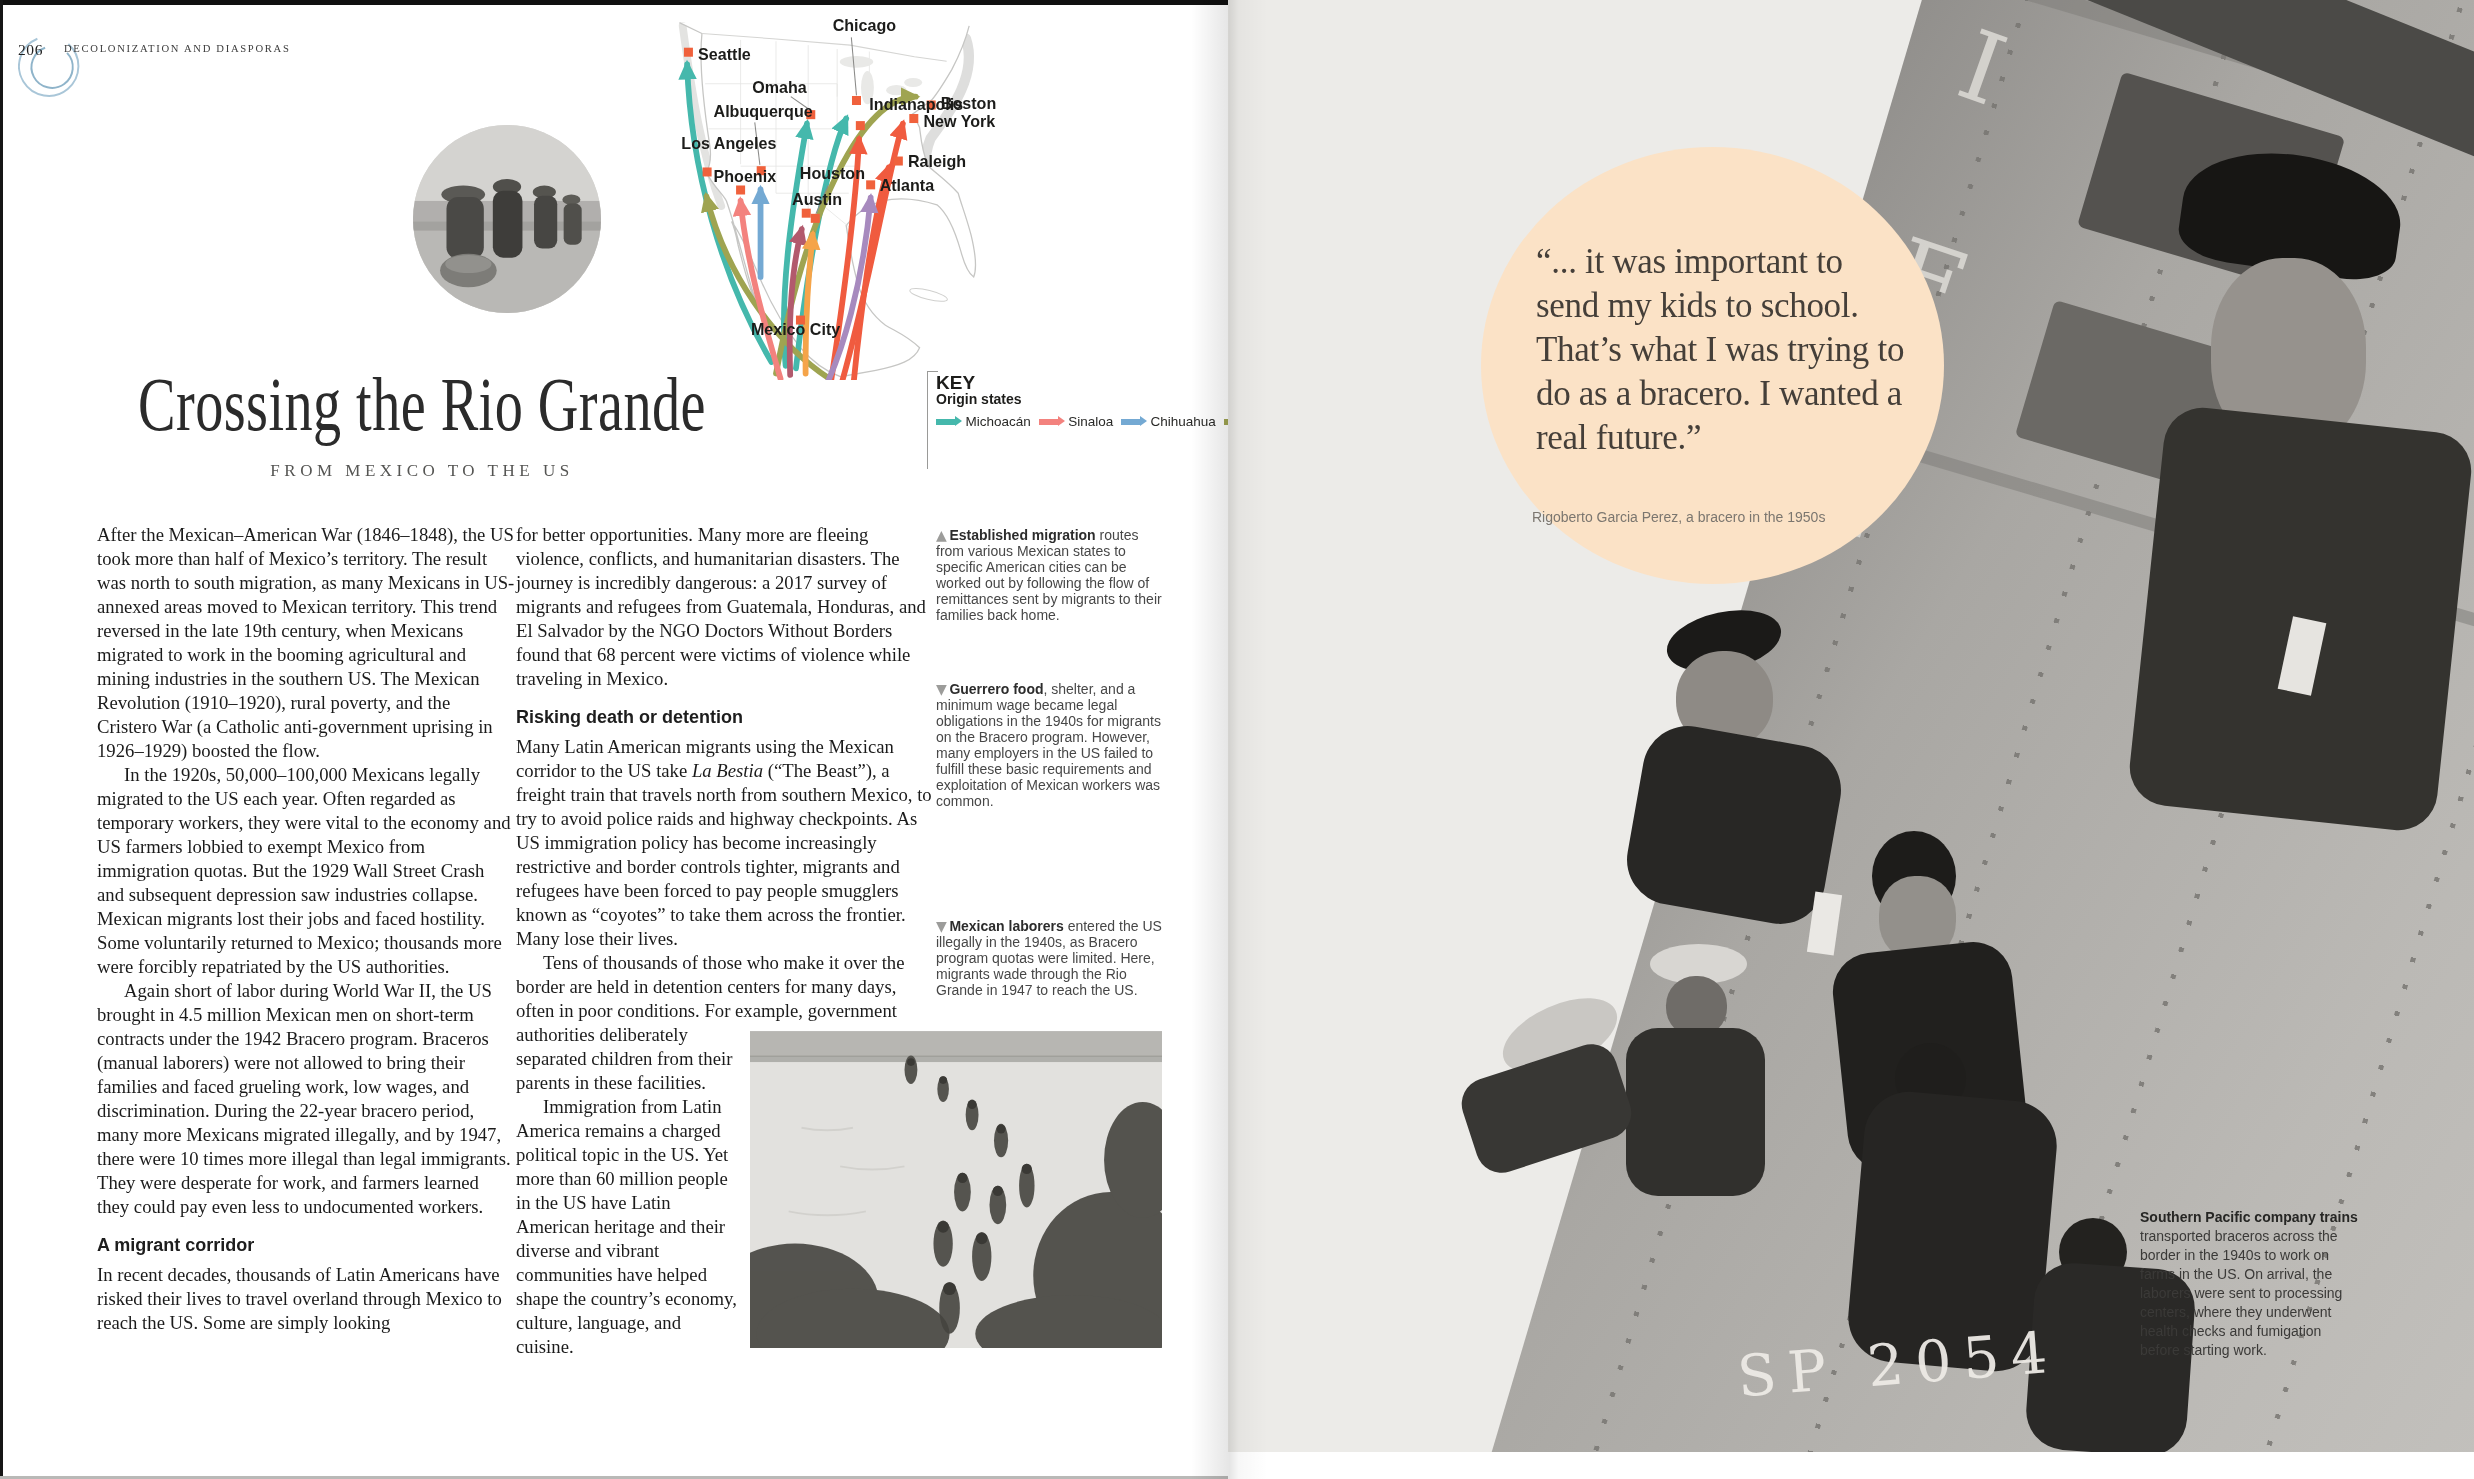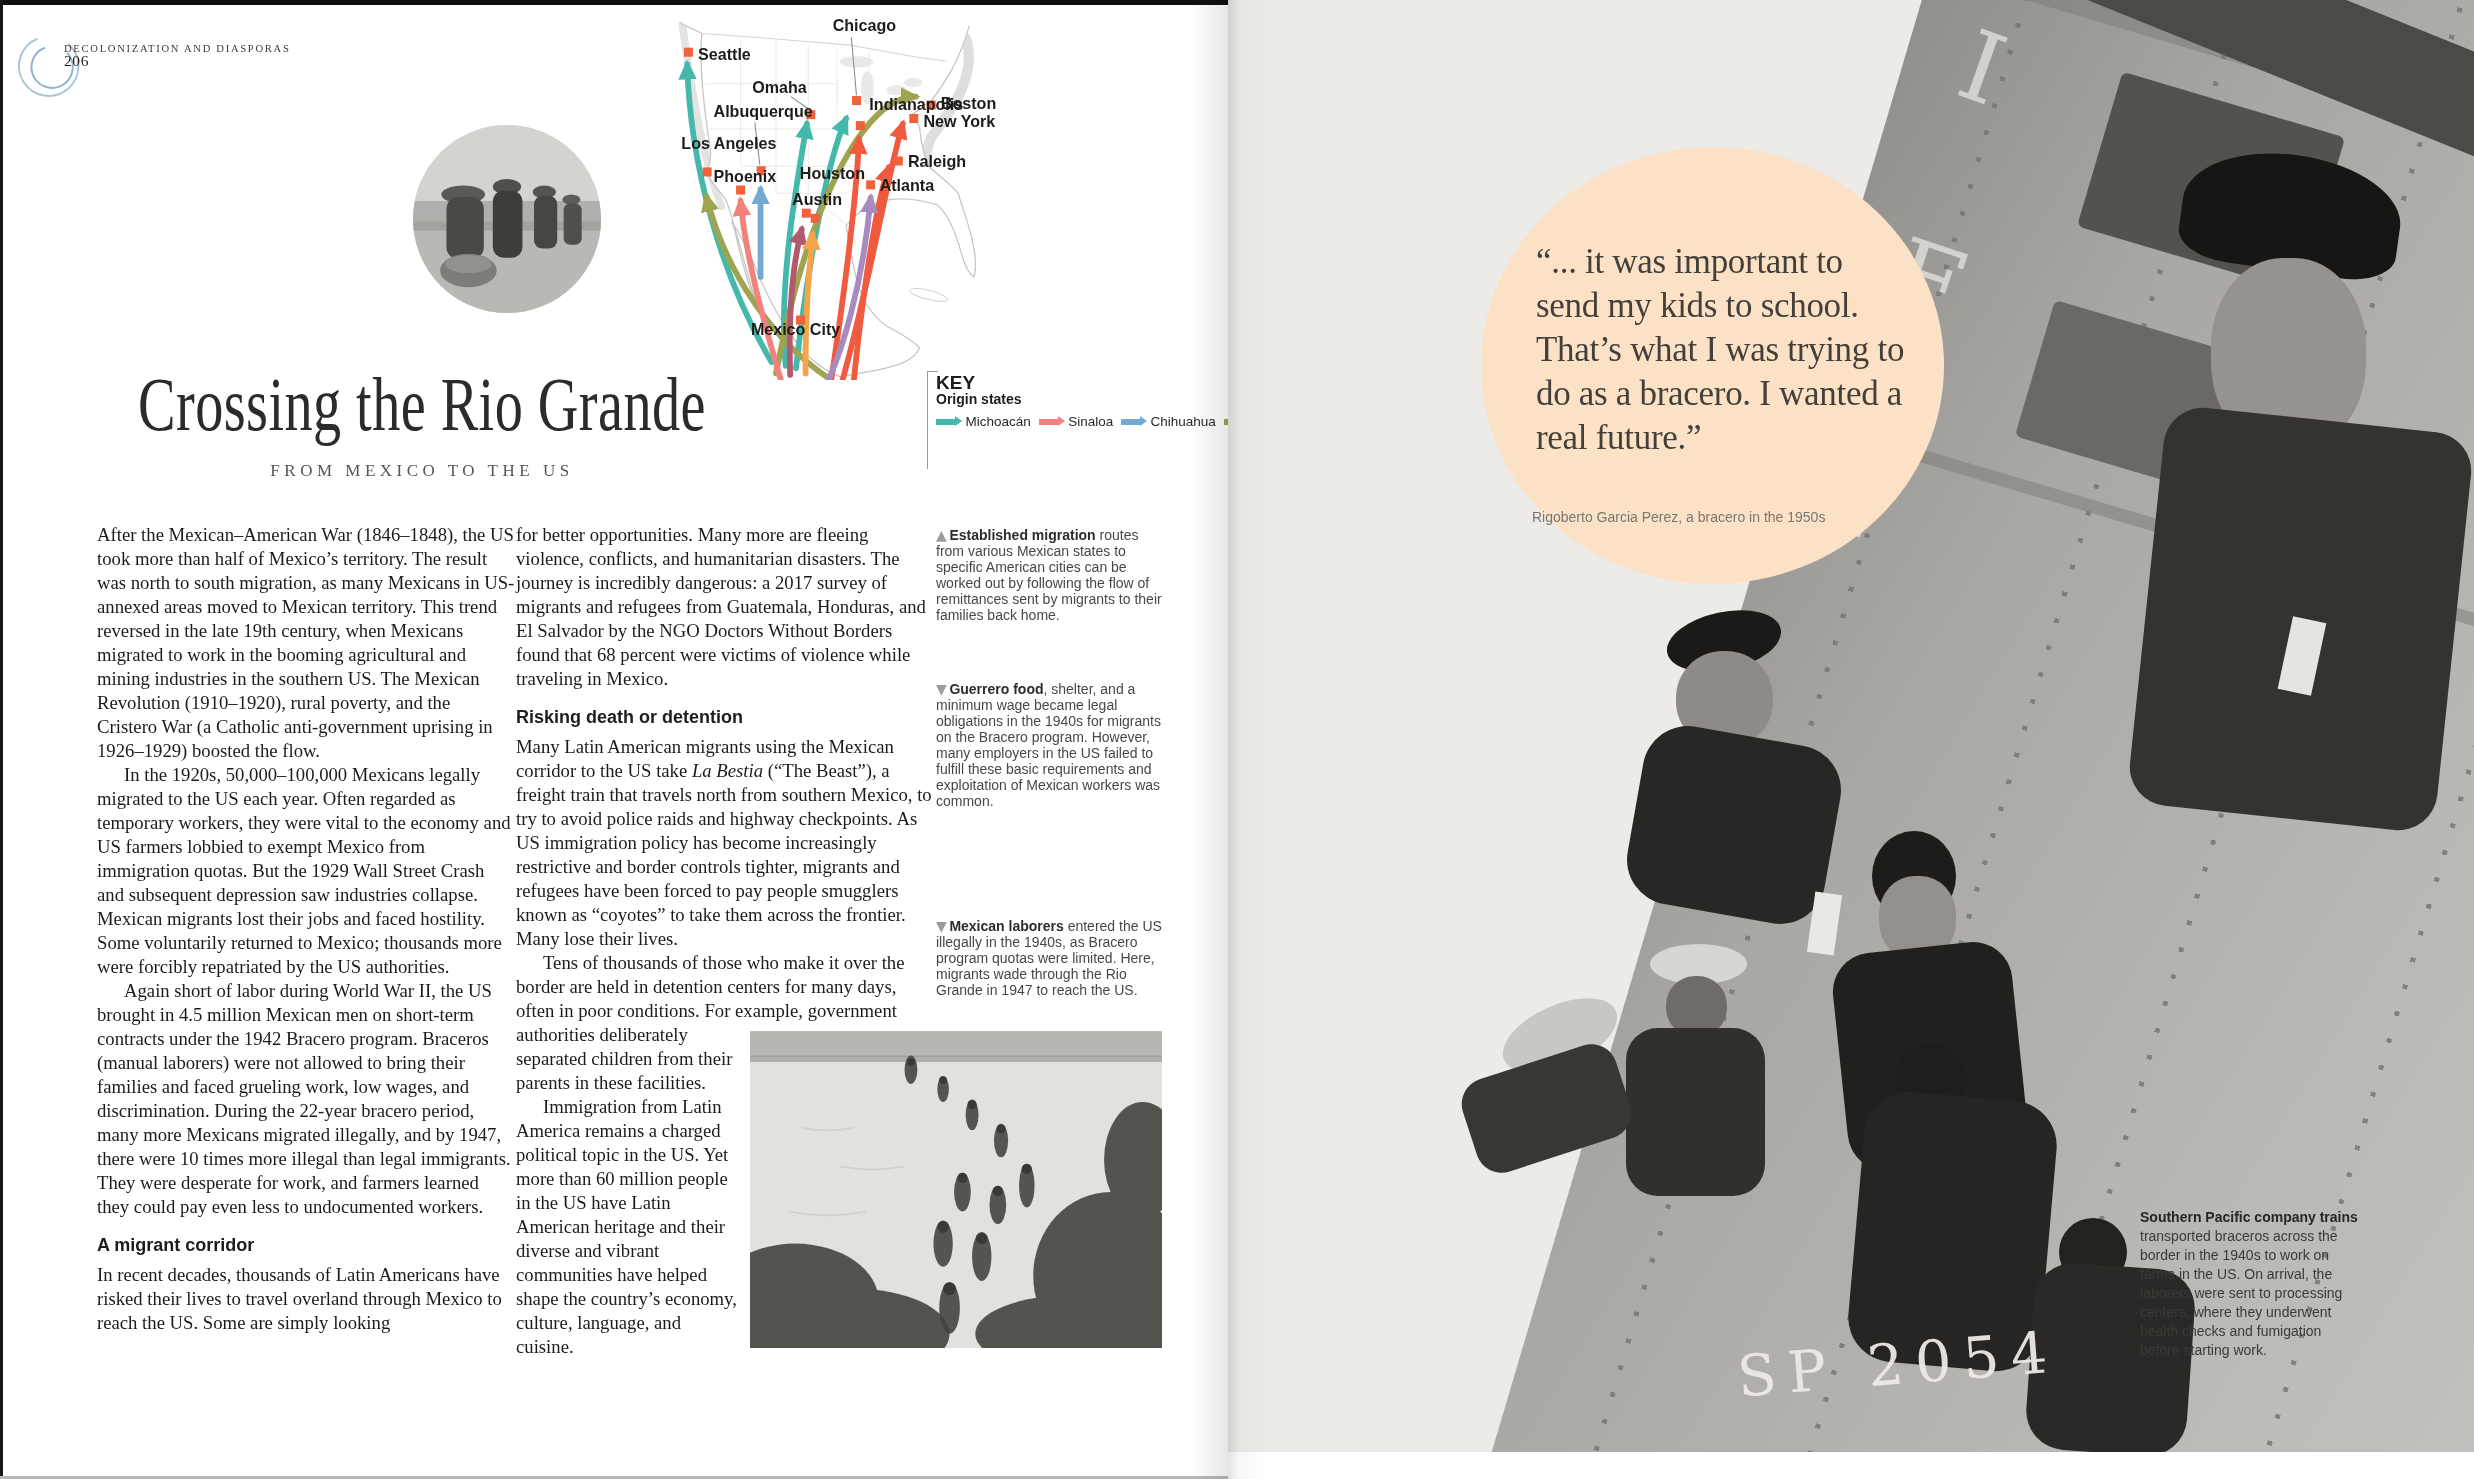--- a/index.html
+++ b/index.html
@@ -8,21 +8,21 @@
   .abs{position:absolute;}
 
   
   .edge-top{left:0;top:0;width:2475px;height:4.5px;background:#101010;}
   .edge-left{left:0;top:0;width:3.2px;height:1479px;background:#161616;}
   .edge-bottom{left:0;top:1476px;width:2475px;height:2.6px;background:#b9b9b7;}
 
   
   .pagenum-wrap{left:18px;top:31px;width:71px;height:71px;}
   .pagenum-wrap svg{position:absolute;left:0;top:0;}
-  .pagenum{position:absolute;left:0;top:21px;width:71px;text-align:right;
+  .pagenum{position:absolute;left:0;top:10px;width:71px;text-align:left;
            font-size:15.5px;color:#1f1f1f;letter-spacing:0.6px;}
   .section-head{left:64px;top:43px;font-size:10.6px;letter-spacing:1.7px;color:#3c3c3c;
                 font-family:"Liberation Serif",serif;}
 
   
   .circ-photo{left:413px;top:125px;width:188px;height:188px;border-radius:50%;overflow:hidden;
               background:#d8d7d4;}
 
   
   .map{left:644px;top:0;width:528px;height:380px;}

